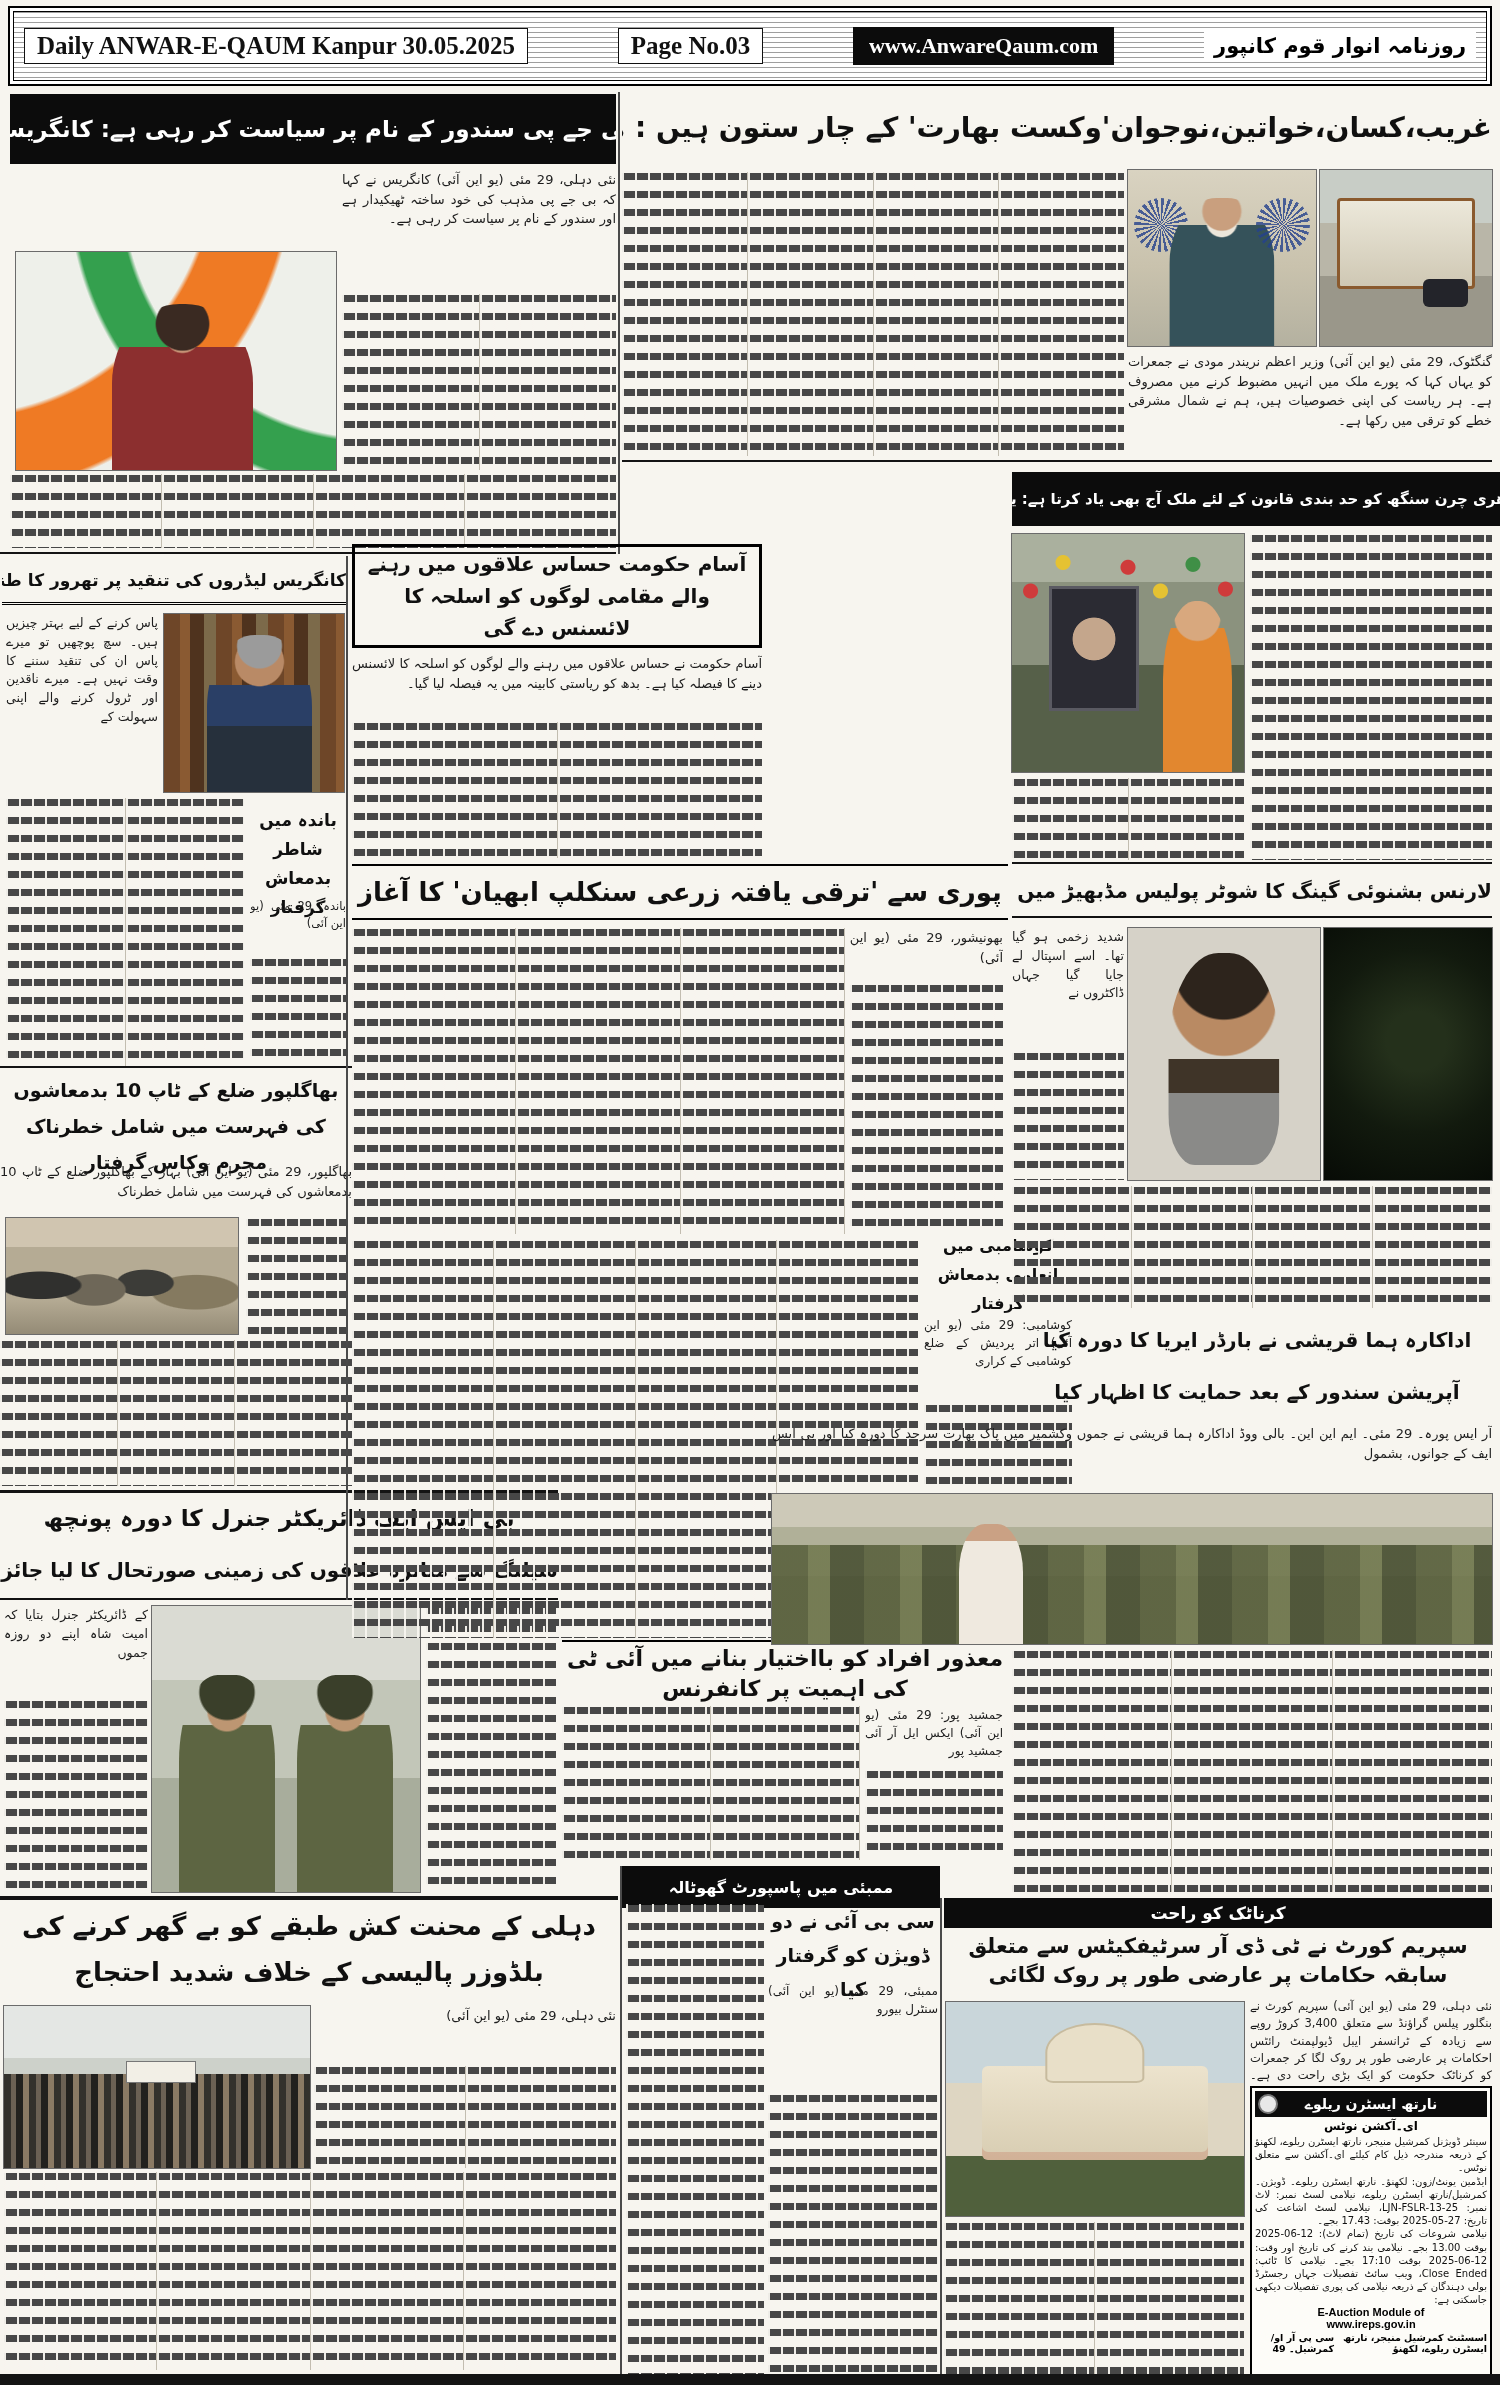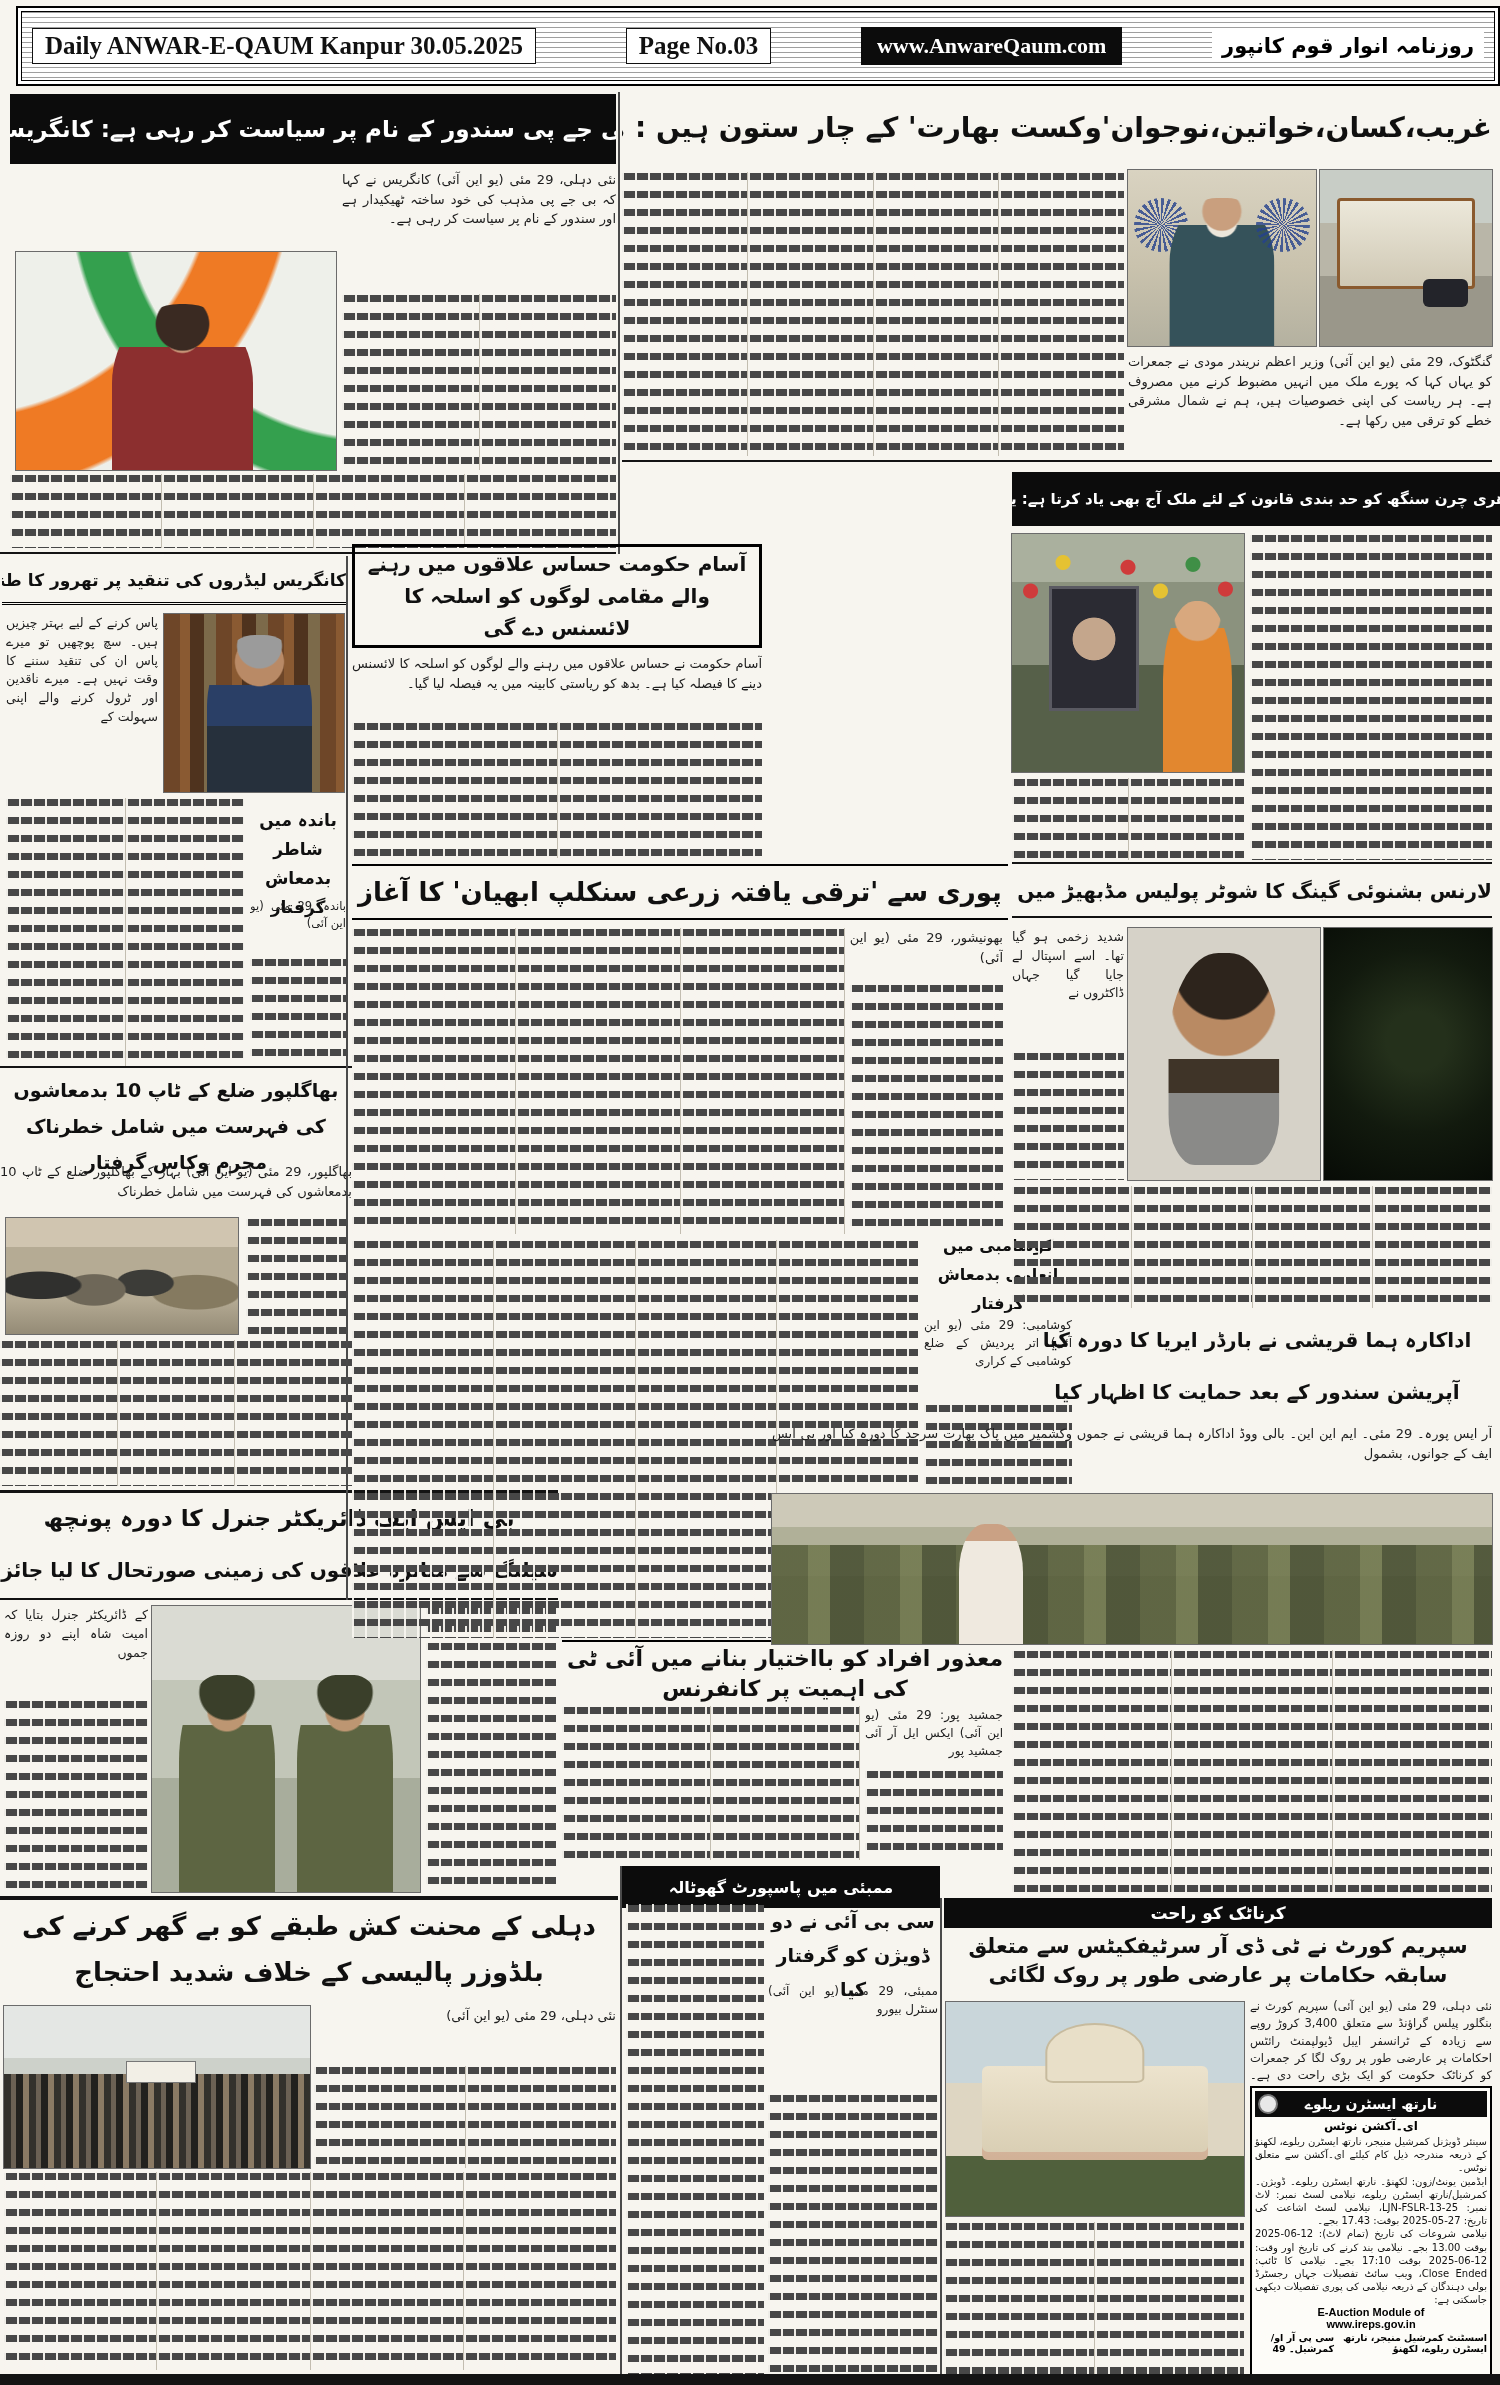--- a/index.html
+++ b/index.html
@@ -110,21 +110,21 @@
   .nline{font-size:10px;line-height:1.32;text-align:justify;direction:rtl;color:#111;}
   .nweb{font-weight:700;font-size:11px;text-align:center;font-family:"Liberation Sans",sans-serif;}
   .nsig{display:flex;justify-content:space-between;direction:rtl;font-size:9.5px;font-weight:700;margin-top:2px;}
   .nfoot{background:#0c0c0c;color:#fff;font-size:9.5px;height:19px;display:flex;align-items:center;justify-content:center;direction:rtl;margin-top:20px;padding-left:30px;}
 </style>
 </head>
 <body>
 
 <div class="page">
 
-  <div class="abs hdr" style="left:8px;top:6px;width:1484px;height:80px;margin-left:8px;">
+  <div class="abs hdr" style="left:8px;top:6px;width:1484px;height:80px;">
     <div class="hbox">Daily ANWAR-E-QAUM Kanpur  30.05.2025</div>
     <div class="hbox">Page No.03</div>
     <div class="hsite">www.AnwareQaum.com</div>
     <div class="hmast">روزنامہ انوار قوم کانپور</div>
   </div>
 
   <div class="abs hl rtl nw" style="left:622px;top:92px;width:870px;height:72px;line-height:72px;font-size:28px;">غریب،کسان،خواتین،نوجوان'وکست بھارت' کے چار ستون ہیں : مودی</div>
   <div class="abs vr" style="left:618px;top:92px;width:2px;height:462px;"></div>
   <div class="abs cols" style="left:622px;top:172px;width:502px;height:284px;">
     <div class="col gk"></div>

